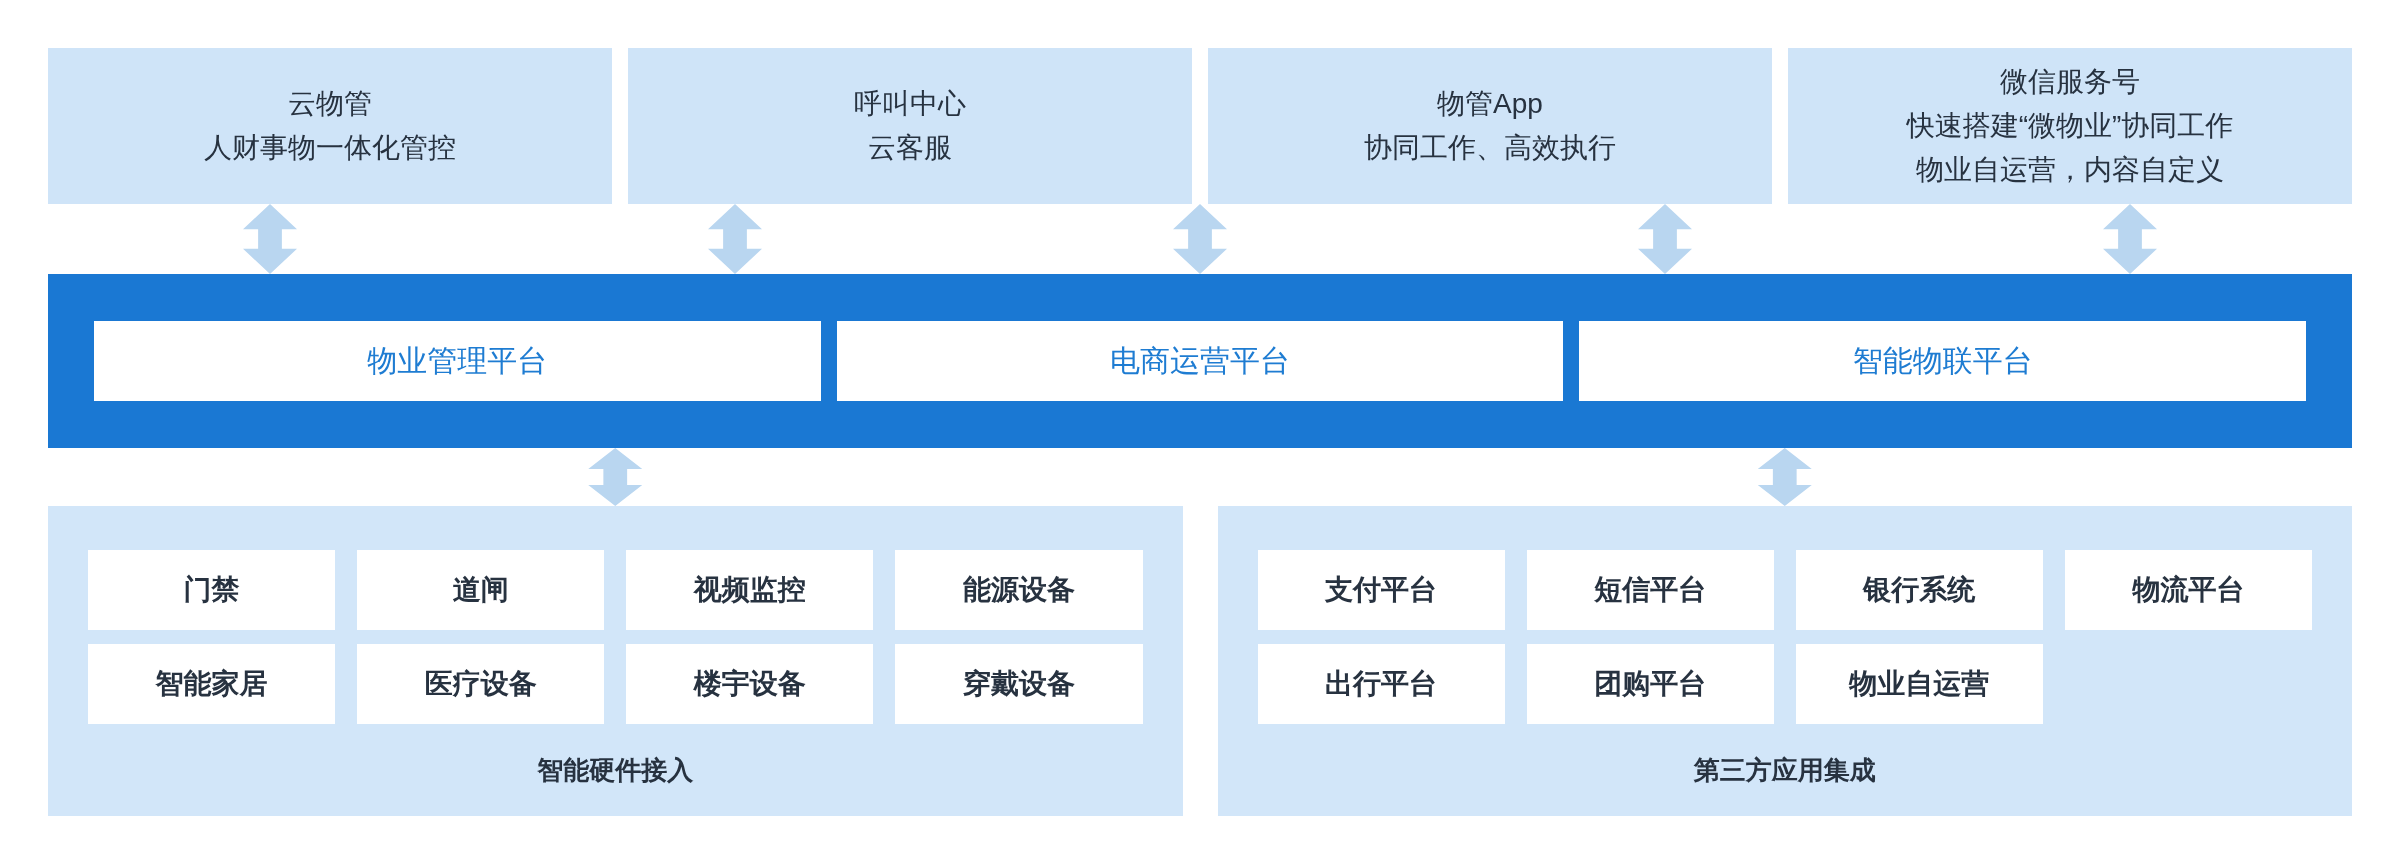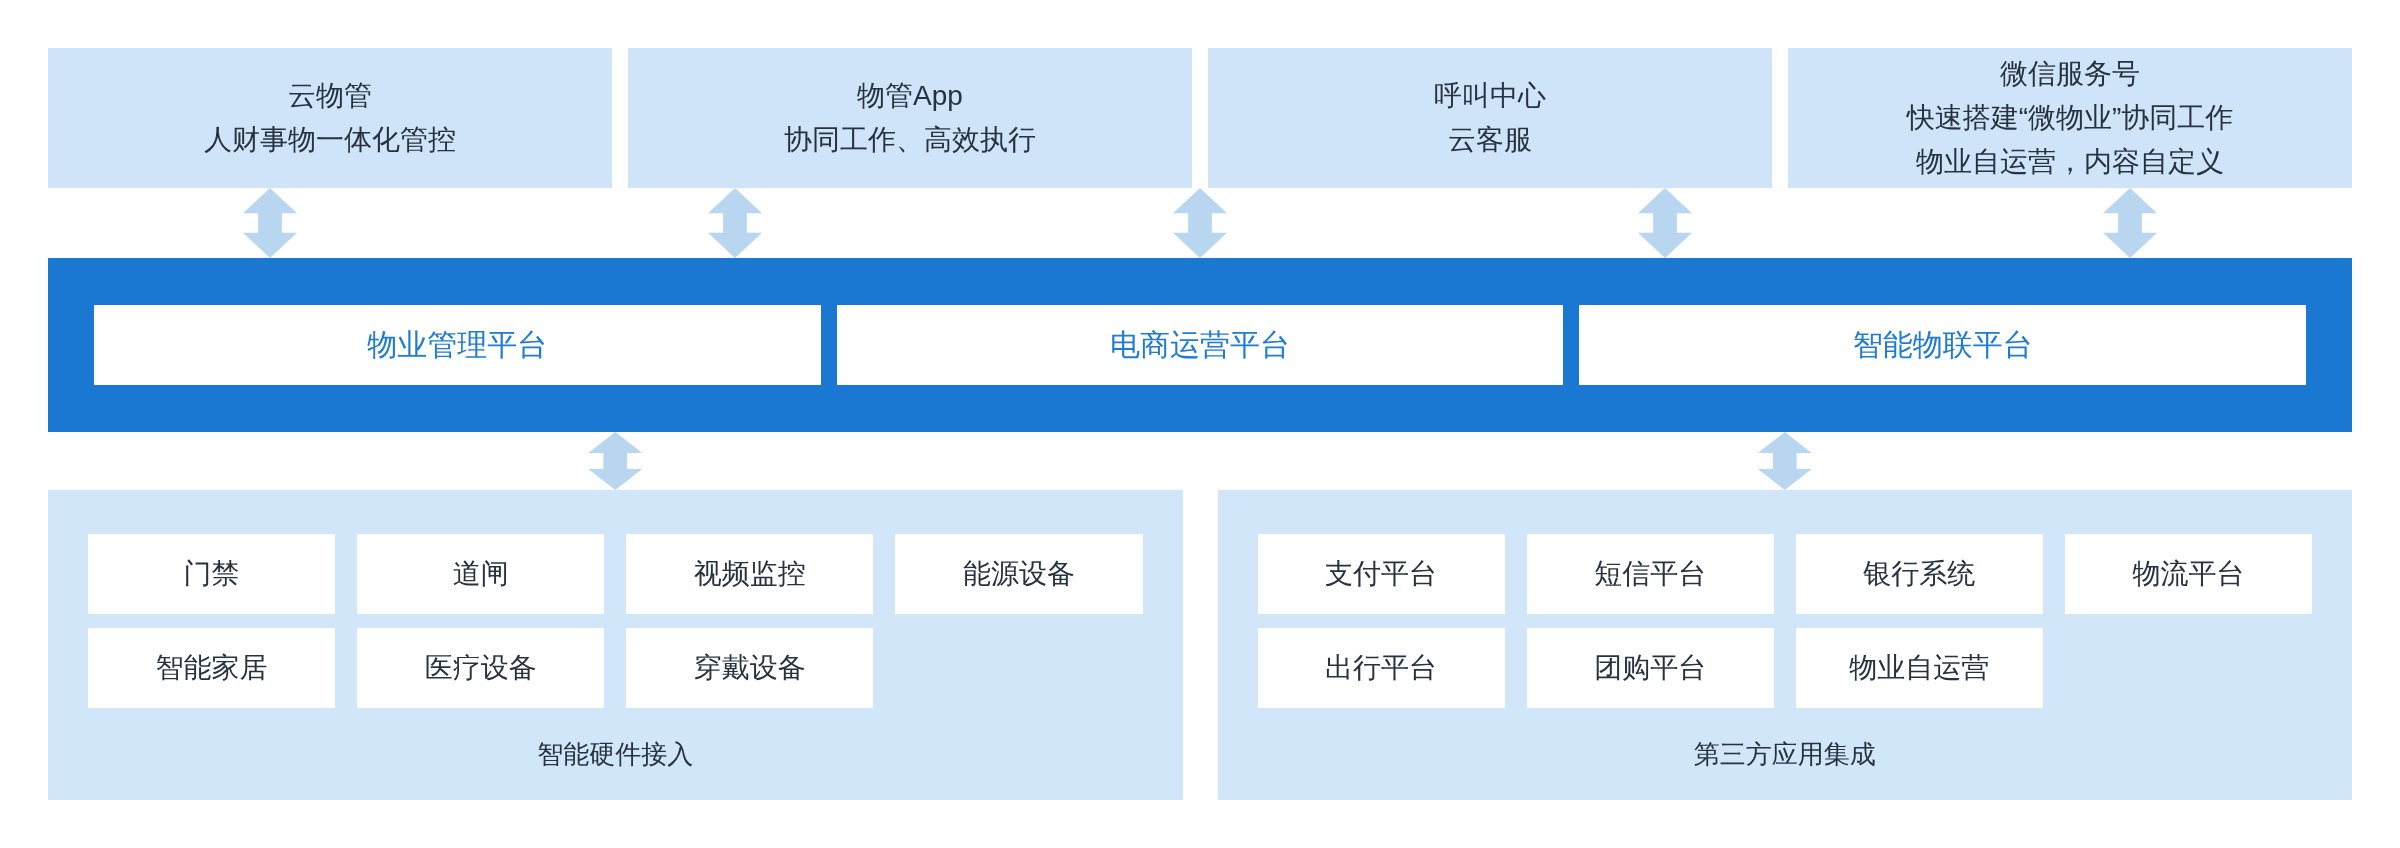--- a/index.html
+++ b/index.html
@@ -19,21 +19,21 @@
     height: 848px;
     background: #ffffff;
     padding: 48px;
     overflow: hidden;
   }
 
   
   .top-row {
     display: flex;
     gap: 16px;
-    height: 140px;
+    height: 156px;
   }
   .app-box {
     flex: 1;
     background: var(--light-blue, #cfe4f8);
     color: var(--text-dark, #273240);
     display: flex;
     flex-direction: column;
     align-items: center;
     justify-content: center;
     font-size: 28px;
@@ -81,20 +81,21 @@
     align-items: center;
     justify-content: center;
     font-size: 30px;
   }
 
   
   .bottom-row {
     display: flex;
     gap: 35px;
     height: 310px;
+    font-weight: bold;
   }
   .panel {
     flex: 1;
     background: var(--panel-blue, #d2e6f9);
     padding: 44px 40px 0;
     display: flex;
     flex-direction: column;
   }
   .cell-grid {
     display: grid;
@@ -123,26 +124,26 @@
 <body>
 
 <div class="canvas">
 
   <div class="top-row">
     <div class="app-box">
       <span>云物管</span>
       <span>人财事物一体化管控</span>
     </div>
     <div class="app-box">
+      <span>呼叫中心</span>
+      <span>云客服</span>
+    </div>
+    <div class="app-box">
       <span>物管App</span>
       <span>协同工作、高效执行</span>
-    </div>
-    <div class="app-box">
-      <span>呼叫中心</span>
-      <span>云客服</span>
     </div>
     <div class="app-box">
       <span>微信服务号</span>
       <span>快速搭建“微物业”协同工作</span>
       <span>物业自运营，内容自定义</span>
     </div>
   </div>
 
   <div class="arrow-row">
     <div class="arrow-slot">
@@ -180,20 +181,21 @@
   <div class="bottom-row">
 
     <div class="panel">
       <div class="cell-grid">
         <div class="cell">门禁</div>
         <div class="cell">道闸</div>
         <div class="cell">视频监控</div>
         <div class="cell">能源设备</div>
         <div class="cell">智能家居</div>
         <div class="cell">医疗设备</div>
+        <div class="cell">楼宇设备</div>
         <div class="cell">穿戴设备</div>
       </div>
       <div class="panel-label">智能硬件接入</div>
     </div>
 
     <div class="panel">
       <div class="cell-grid">
         <div class="cell">支付平台</div>
         <div class="cell">短信平台</div>
         <div class="cell">银行系统</div>

